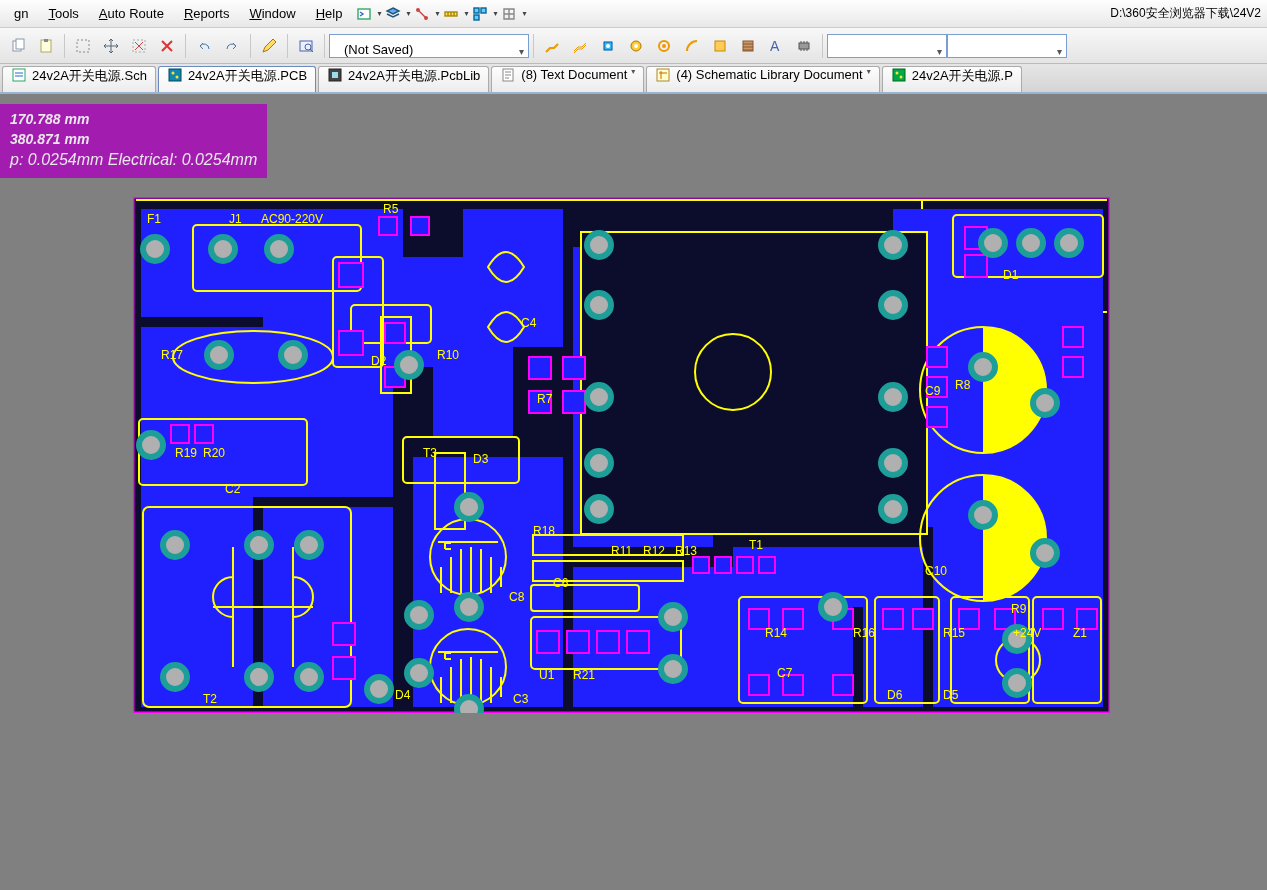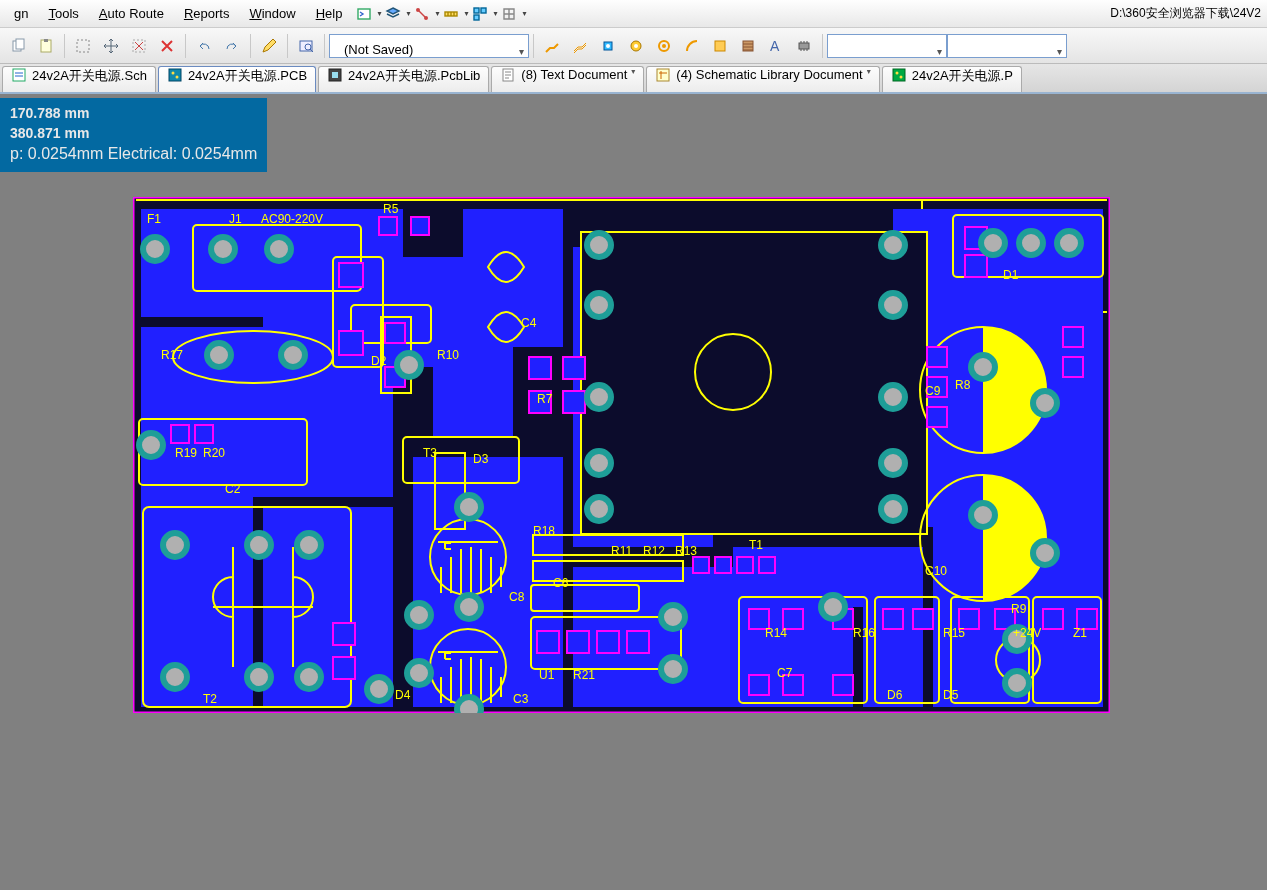--- a/index.html
+++ b/index.html
@@ -24,21 +24,21 @@
 
   
   .doctabs { height: 30px; display: flex; align-items: flex-end; background: linear-gradient(#e6e6e6,#d4d4d4); border-bottom: 2px solid #99b4d1; padding: 0 2px; font-size: 13px; overflow: hidden; }
   .tab { display: flex; background: linear-gradient(#fdfdfd,#ececec); border: 1px solid #aaa; border-bottom: none; border-radius: 3px 3px 0 0; height: 26px; padding: 0 8px; margin-right: 2px; white-space: nowrap; }
   .tab .ticon { width: 16px; height: 16px; margin-right: 5px; display: inline-flex; align-items:center; justify-content:center; }
   .tab .tdown { font-size: 8px; margin-left: 4px; color:#555; }
   .tab.active { background: linear-gradient(#fff,#f4f4f4); border-color: #6b8bc0; }
 
   
   .workspace { position: relative; height: calc(890px - 28px - 36px - 30px); background: #808080; overflow: hidden; }
-  .coordbox { position: absolute; left: 0; top: 4px; background: #0369a1; color: #e8e8e8; font-size: 14px; font-weight: 600; padding: 6px 10px; line-height: 1.4; z-index: 5; font-family: "Segoe UI", sans-serif; }
+  .coordbox { position: absolute; left: 0; top: 10px; background: #a21caf; color: #e8e8e8; font-size: 14px; font-weight: 600; padding: 6px 10px; line-height: 1.4; z-index: 5; font-family: "Segoe UI", sans-serif; font-style: italic; }
   .coordbox .snap { font-size: 16px; font-weight: 500; }
 
   
   .pcb-frame { position: absolute; left: 133px; top: 103px; width: 977px; height: 516px; }
   .pcb-svg { width: 100%; height: 100%; display:block; }
 
   
   .ic { stroke-width: 1.4; }
 </style>
 </head>

